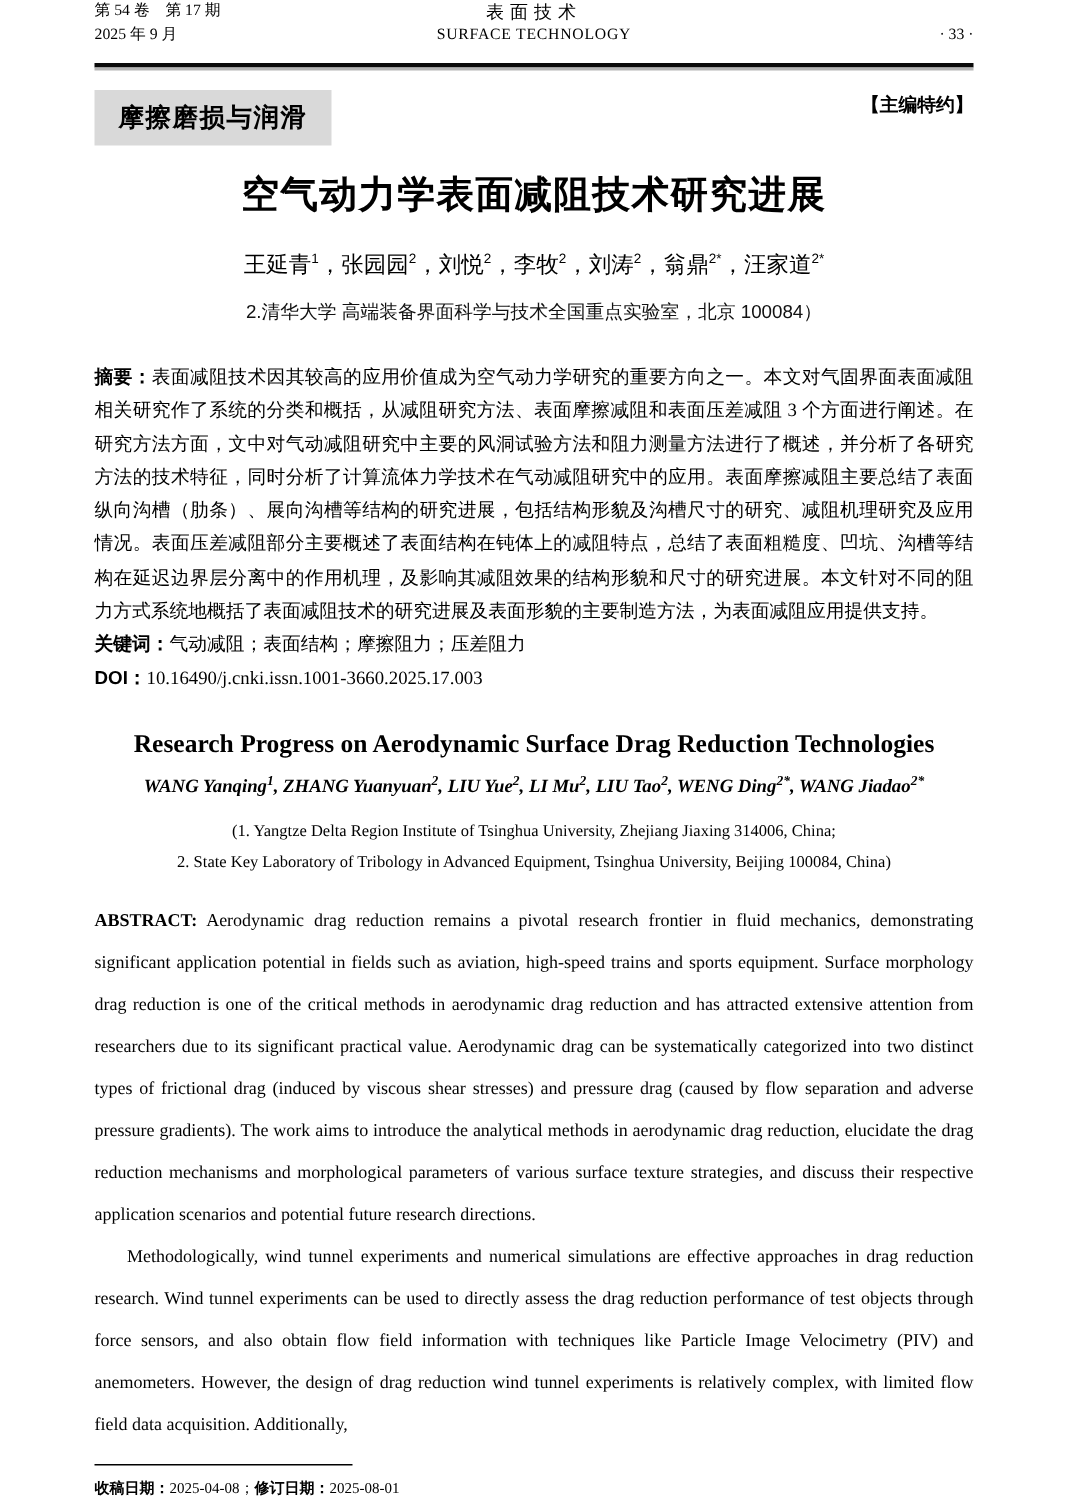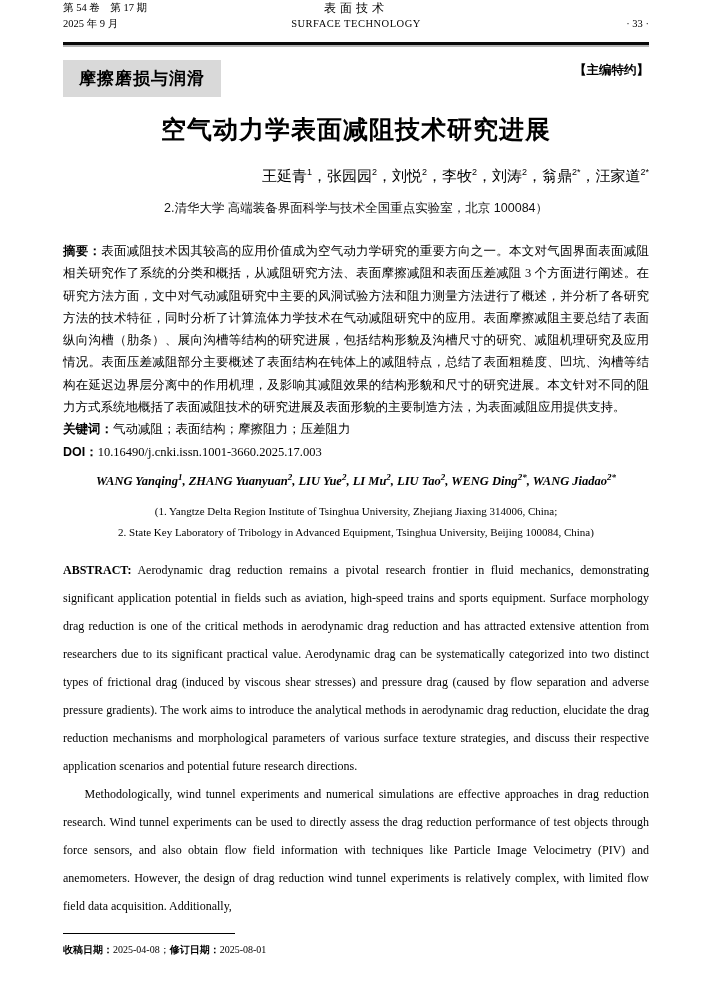--- a/index.html
+++ b/index.html
@@ -20,21 +20,21 @@
   .hdr-right { width:160px; text-align:right; display:flex; align-items:flex-end; justify-content:flex-end; }
   .rule { margin-top:10px; height:2px; border-top:3.5px solid #0a0a0a; border-bottom:2px solid #b5b5b5; }
 
   
   .column-row { display:flex; justify-content:space-between; align-items:flex-start; margin-top:13px; }
   .badge { display:inline-block; background:#d9d9d9; padding:7px 16px; font-family:"Liberation Sans","DejaVu Sans",sans-serif; font-weight:bold; font-size:17px; letter-spacing:1px; }
   .special-tag { font-family:"Liberation Sans","DejaVu Sans",sans-serif; font-weight:bold; font-size:12.5px; margin-top:2px; }
 
   
   .title-cn { margin-top:16px; text-align:center; font-family:"Liberation Sans","DejaVu Sans",sans-serif; font-weight:bold; font-size:25px; letter-spacing:1px; }
-  .authors-cn { margin-top:21px; text-align:right; font-family:"Liberation Sans","DejaVu Sans",sans-serif; font-size:15px; }
+  .authors-cn { margin-top:21px; text-align:center; font-family:"Liberation Sans","DejaVu Sans",sans-serif; font-size:15px; }
   .authors-cn sup, .authors-en sup { font-size:9px; }
   .aff-cn { margin-top:12px; text-align:center; font-family:"Liberation Sans","DejaVu Sans",sans-serif; font-size:12.5px; line-height:21px; color:#111; }
 
   
   .cn-block { margin-top:21px; font-size:12.5px; line-height:22.3px; text-align:justify; }
   .lbl { font-family:"Liberation Sans","DejaVu Sans",sans-serif; font-weight:bold; }
   .meta-line { font-size:12.5px; line-height:22.3px; }
   .meta-item { margin-right:18px; }
   .meta-item:last-child { margin-right:0; }
 
@@ -88,20 +88,21 @@
     <div class="cn-block">
       <span class="lbl">摘要：</span><span>表面减阻技术因其较高的应用价值成为空气动力学研究的重要方向之一。本文对气固界面表面减阻相关研究作了系统的分类和概括，从减阻研究方法、表面摩擦减阻和表面压差减阻 3 个方面进行阐述。在研究方法方面，文中对气动减阻研究中主要的风洞试验方法和阻力测量方法进行了概述，并分析了各研究方法的技术特征，同时分析了计算流体力学技术在气动减阻研究中的应用。表面摩擦减阻主要总结了表面纵向沟槽（肋条）、展向沟槽等结构的研究进展，包括结构形貌及沟槽尺寸的研究、减阻机理研究及应用情况。表面压差减阻部分主要概述了表面结构在钝体上的减阻特点，总结了表面粗糙度、凹坑、沟槽等结构在延迟边界层分离中的作用机理，及影响其减阻效果的结构形貌和尺寸的研究进展。本文针对不同的阻力方式系统地概括了表面减阻技术的研究进展及表面形貌的主要制造方法，为表面减阻应用提供支持。</span>
       <div>
         <span class="lbl">关键词：</span><span>气动减阻；表面结构；摩擦阻力；压差阻力</span>
       </div>
       <div class="meta-line">
         <span class="lbl">DOI：</span><span>10.16490/j.cnki.issn.1001-3660.2025.17.003</span>
       </div>
     </div>
 
+    <h2 class="title-en">Research Progress on Aerodynamic Surface Drag Reduction Technologies</h2>
 
     <div class="authors-en"><span>WANG Yanqing</span><sup>1</sup>, <span>ZHANG Yuanyuan</span><sup>2</sup>, <span>LIU Yue</span><sup>2</sup>, <span>LI Mu</span><sup>2</sup>, <span>LIU Tao</span><sup>2</sup>, <span>WENG Ding</span><sup>2*</sup>, <span>WANG Jiadao</span><sup>2*</sup></div>
 
     <div class="aff-en">
       <div>(1. Yangtze Delta Region Institute of Tsinghua University, Zhejiang Jiaxing 314006, China;</div>
       <div>2. State Key Laboratory of Tribology in Advanced Equipment, Tsinghua University, Beijing 100084, China)</div>
     </div>
 
     <div class="abstract-en">
       <p><span class="lbl-en">ABSTRACT:</span> <span>Aerodynamic drag reduction remains a pivotal research frontier in fluid mechanics, demonstrating significant application potential in fields such as aviation, high-speed trains and sports equipment. Surface morphology drag reduction is one of the critical methods in aerodynamic drag reduction and has attracted extensive attention from researchers due to its significant practical value. Aerodynamic drag can be systematically categorized into two distinct types of frictional drag (induced by viscous shear stresses) and pressure drag (caused by flow separation and adverse pressure gradients). The work aims to introduce the analytical methods in aerodynamic drag reduction, elucidate the drag reduction mechanisms and morphological parameters of various surface texture strategies, and discuss their respective application scenarios and potential future research directions.</span></p>

